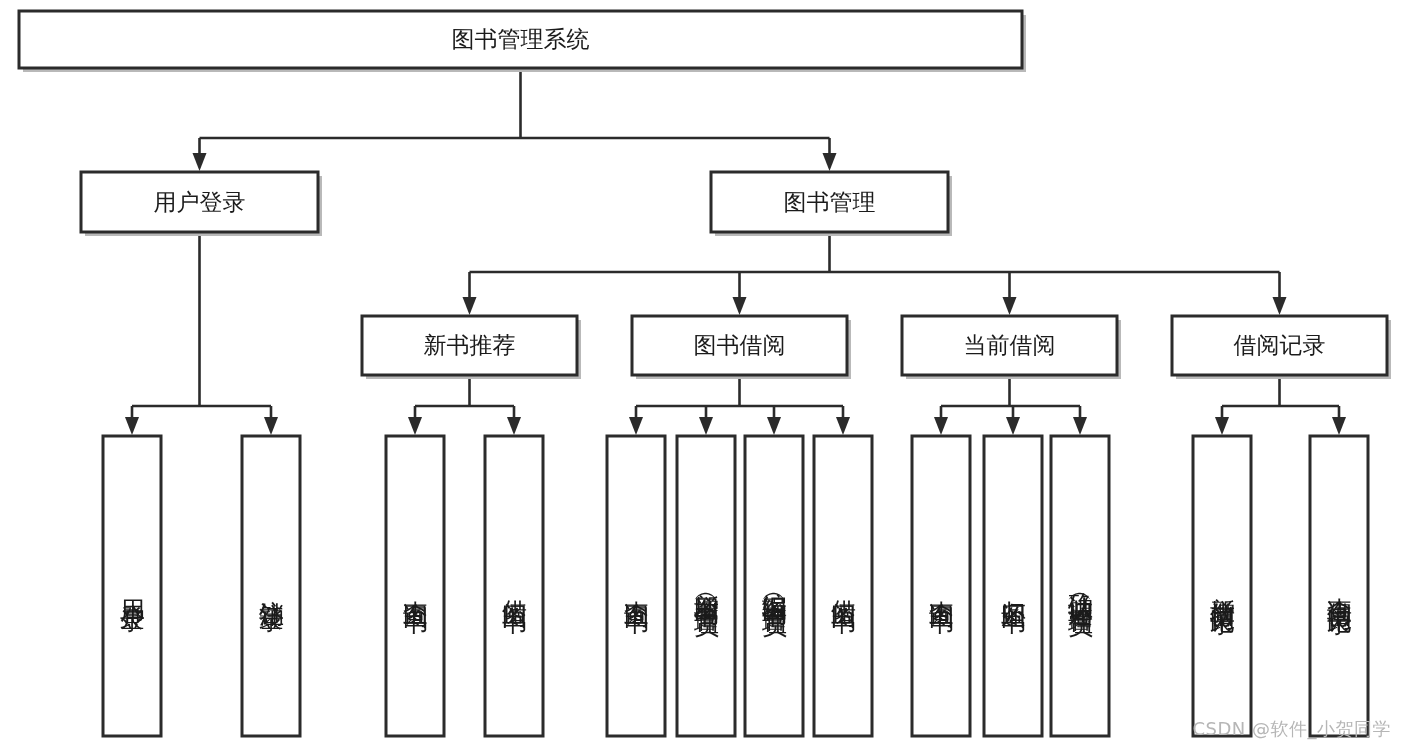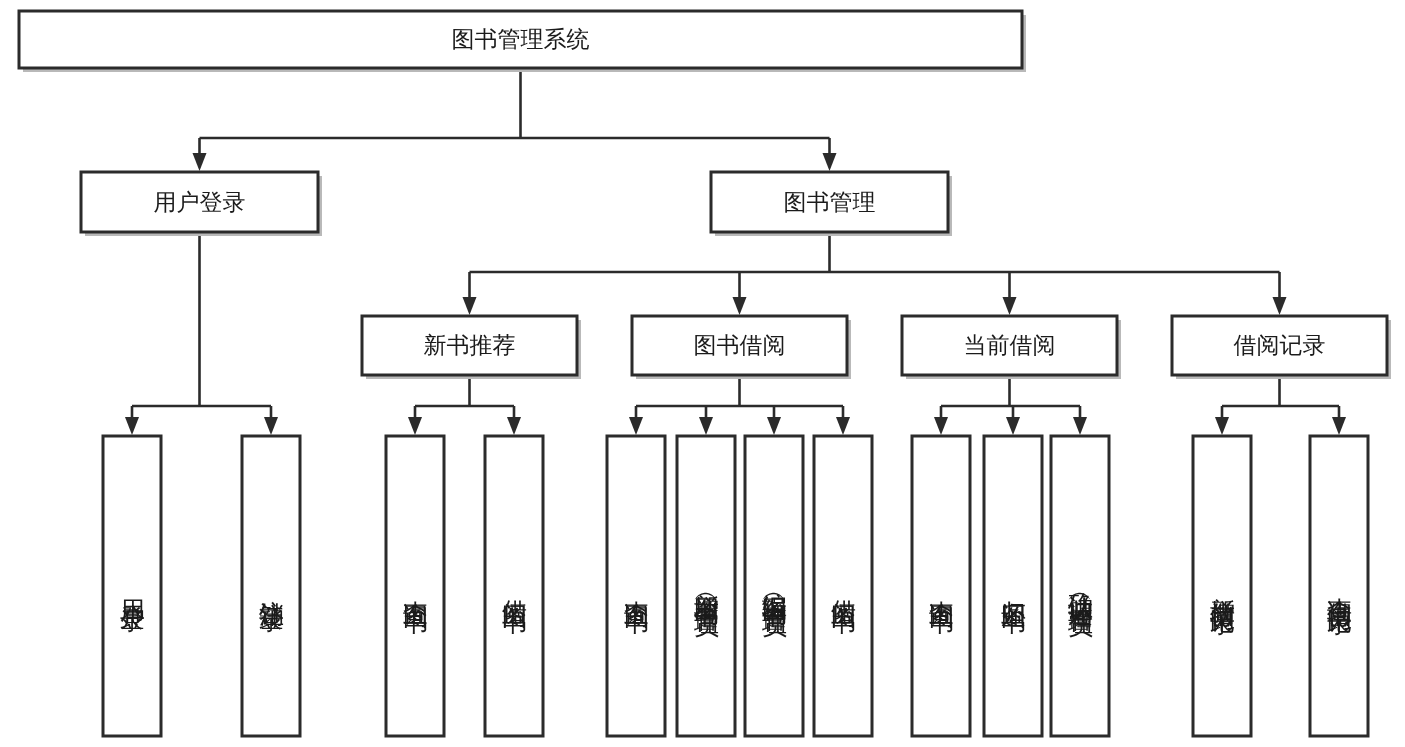--- a/index.html
+++ b/index.html
@@ -215,13 +215,14 @@
       <div class="vlabel" style="left: 1051px; top: 448px; width: 58px; height: 276px; display: flex; align-items: center; justify-content: center;">
         <span style="writing-mode: vertical-rl; text-orientation: upright;">确认归还（管理员）</span>
       </div>
       <div class="vlabel" style="left: 1193px; top: 448px; width: 58px; height: 276px; display: flex; align-items: center; justify-content: center;">
         <span style="writing-mode: vertical-rl; text-orientation: upright;">新增借阅记录</span>
       </div>
       <div class="vlabel" style="left: 1310px; top: 448px; width: 58px; height: 276px; display: flex; align-items: center; justify-content: center;">
         <span style="writing-mode: vertical-rl; text-orientation: upright;">查询借阅记录</span>
       </div>
     </div>
+  <div class="watermark">CSDN @软件_小贺同学</div>
 </div>
 
 </body></html>

